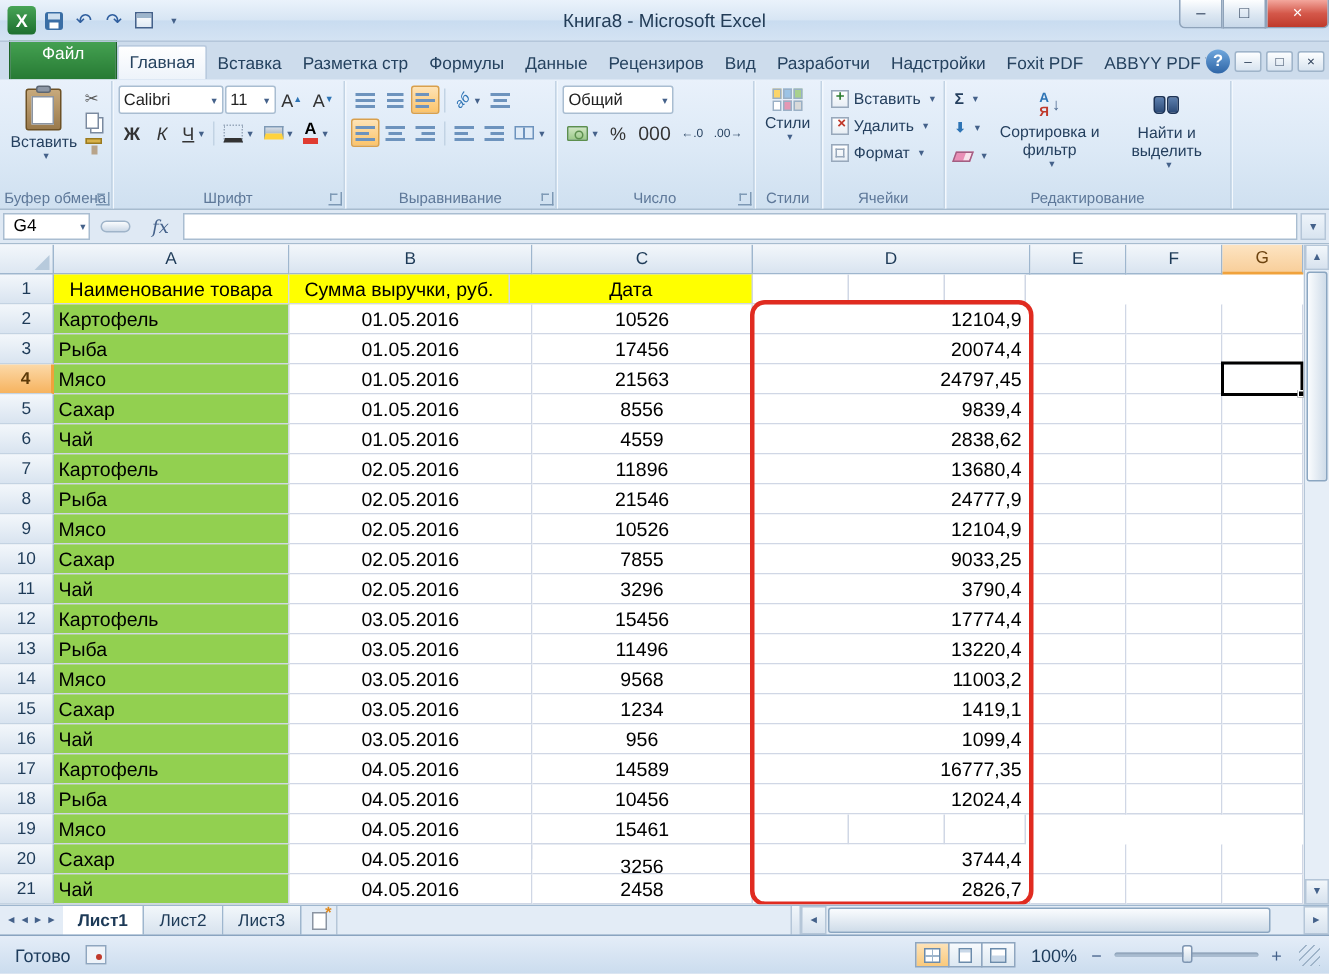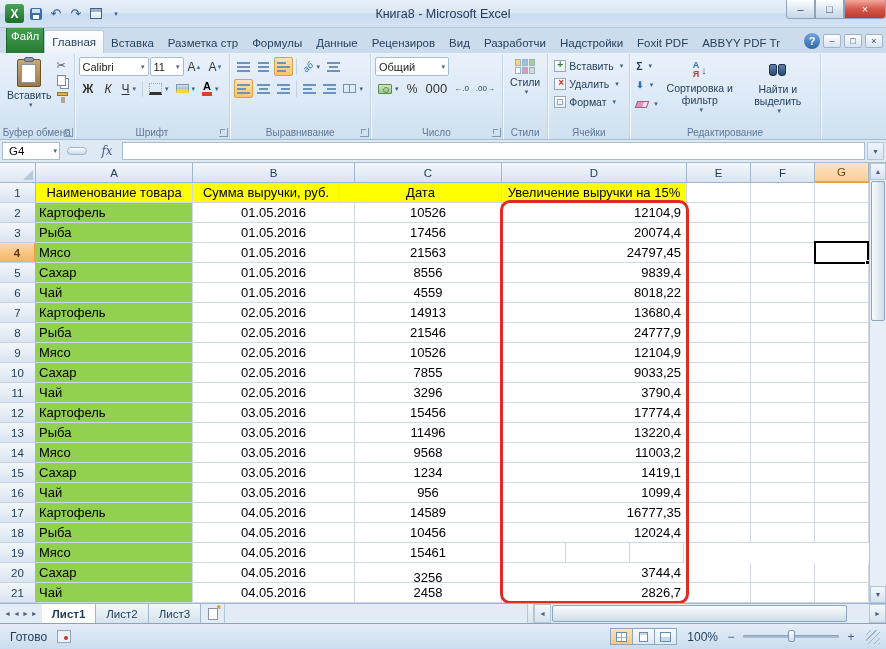--- a/index.html
+++ b/index.html
@@ -19,21 +19,21 @@
 .grid-ic{width:12px;height:11px;border:1px solid #44618a;background:linear-gradient(#fff,#dfe9f3);box-shadow:inset 0 3px 0 #9db5cc;display:inline-block;}
 .qdd{font-size:7px;color:#44618a;}
 .title{position:absolute;left:0;right:0;text-align:center;font-size:12.5px;color:#223c57;pointer-events:none;}
 .wincontrols{margin-left:auto;display:flex;align-self:flex-start;z-index:2;}
 .wbtn{width:29px;height:19px;display:flex;align-items:center;justify-content:center;font-size:11px;color:#30425c;background:linear-gradient(#fdfeff,#dce7f2 55%,#c8d8e9);border:1px solid #8fa3ba;border-top:none;}
 .wbtn.first{border-radius:0 0 0 4px;}
 .wbtn.close{width:42px;background:linear-gradient(#f3a79d,#d4584a 50%,#bf3a2b);color:#fff;border-radius:0 0 4px 0;}
 
 
 .tabrow{height:25px;flex:0 0 25px;display:flex;align-items:flex-end;background:#cddcec;padding:0 3px;}
-.file-tab{height:35px;margin-left:3px;padding:0 4px;display:flex;align-items:center;color:#fff;font-size:11.5px;background:linear-gradient(#4fae5c,#267a33);border:1px solid #1d6429;border-bottom:none;border-radius:3px 3px 0 0;}
+.file-tab{height:35px;margin-left:3px;padding:0 21px;display:flex;align-items:center;color:#fff;font-size:11.5px;background:linear-gradient(#4fae5c,#267a33);border:1px solid #1d6429;border-bottom:none;border-radius:3px 3px 0 0;}
 .tabs{display:flex;align-items:flex-end;overflow:hidden;white-space:nowrap;}
 .rtab{height:21px;padding:0 7px;display:flex;align-items:center;font-size:11.5px;color:#25425f;}
 .rtab.active{background:linear-gradient(#ffffff,#edf3fa);border:1px solid #b9cade;border-bottom:none;border-radius:2px 2px 0 0;height:23px;}
 .tr-spacer{flex:1;}
 .tr-right{display:flex;align-items:center;gap:3px;padding-bottom:4px;}
 .help{width:16px;height:16px;border-radius:50%;background:linear-gradient(#6fa7dd,#2f66a7);color:#fff;font-size:11px;font-weight:bold;display:flex;align-items:center;justify-content:center;}
 .wbtn2{width:18px;height:14px;display:flex;align-items:center;justify-content:center;font-size:9px;color:#30425c;background:linear-gradient(#fdfeff,#d8e4f0);border:1px solid #9fb4c9;border-radius:2px;}
 
 
 .ribbon{height:87px;flex:0 0 87px;display:flex;background:linear-gradient(#e9f1fb,#dcE9f6 55%,#cfe0f0);border-bottom:1px solid #a7bccf;padding-top:1px;}
@@ -488,21 +488,20 @@
           <div class="colh" style="width: 64px;">E</div>
           <div class="colh" style="width: 64px;">F</div>
           <div class="colh hl" style="width: 54px;">G</div>
         </div>
       <div id="sheet-body">
           <div class="grow">
             <div class="rowh">1</div>
             <div class="cell yellow" style="width: 157px;">Наименование товара</div>
             <div class="cell yellow" style="width: 147px;">Сумма выручки, руб.</div>
             <div class="cell yellow" style="width: 162px;">Дата</div>
-            <div class="cell yellow" style="width: 185px;">Увеличение выручки на 15%</div>
             <div class="cell" style="width: 64px;"></div>
             <div class="cell" style="width: 64px;"></div>
             <div class="cell" style="width: 54px;"></div>
           </div>
           <div class="grow">
             <div class="rowh">2</div>
             <div class="cell green" style="width: 157px;">Картофель</div>
             <div class="cell center" style="width: 162px;">01.05.2016</div>
             <div class="cell center" style="width: 147px;">10526</div>
             <div class="cell right" style="width: 185px;">12104,9</div>
@@ -538,30 +537,30 @@
             <div class="cell right" style="width: 185px;">9839,4</div>
             <div class="cell" style="width: 64px;"></div>
             <div class="cell" style="width: 64px;"></div>
             <div class="cell" style="width: 54px;"></div>
           </div>
           <div class="grow">
             <div class="rowh">6</div>
             <div class="cell green" style="width: 157px;">Чай</div>
             <div class="cell center" style="width: 162px;">01.05.2016</div>
             <div class="cell center" style="width: 147px;">4559</div>
-            <div class="cell right" style="width: 185px;">8018,22</div>
+            <div class="cell right" style="width: 185px;">2838,62</div>
             <div class="cell" style="width: 64px;"></div>
             <div class="cell" style="width: 64px;"></div>
             <div class="cell" style="width: 54px;"></div>
           </div>
           <div class="grow">
             <div class="rowh">7</div>
             <div class="cell green" style="width: 157px;">Картофель</div>
             <div class="cell center" style="width: 162px;">02.05.2016</div>
-            <div class="cell center" style="width: 147px;">14913</div>
+            <div class="cell center" style="width: 147px;">11896</div>
             <div class="cell right" style="width: 185px;">13680,4</div>
             <div class="cell" style="width: 64px;"></div>
             <div class="cell" style="width: 64px;"></div>
             <div class="cell" style="width: 54px;"></div>
           </div>
           <div class="grow">
             <div class="rowh">8</div>
             <div class="cell green" style="width: 157px;">Рыба</div>
             <div class="cell center" style="width: 162px;">02.05.2016</div>
             <div class="cell center" style="width: 147px;">21546</div>

